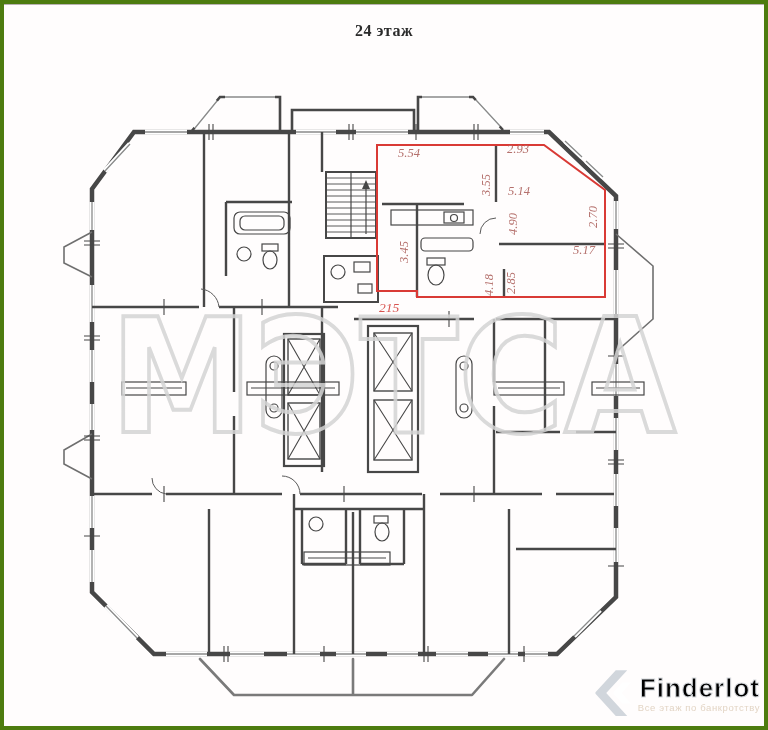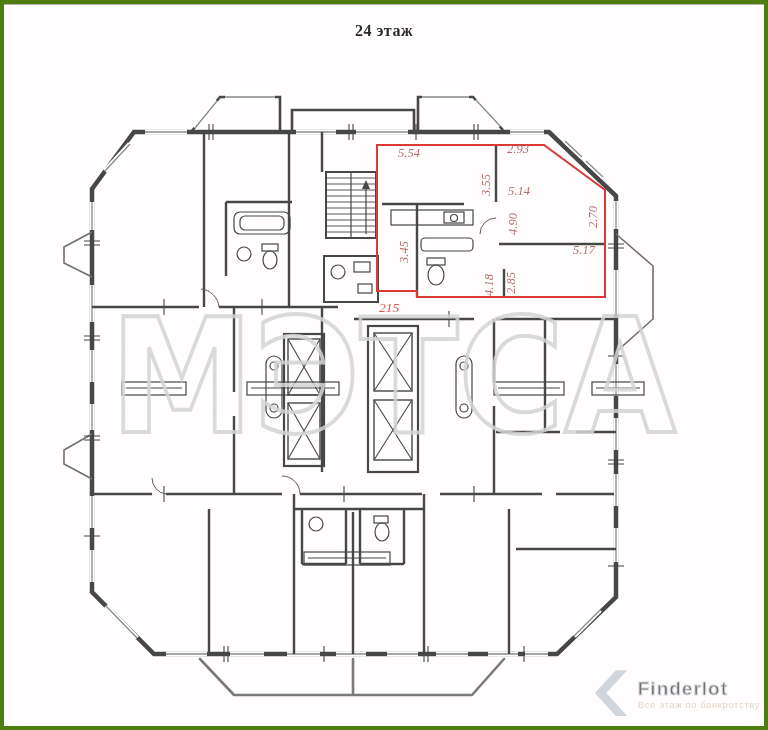--- a/index.html
+++ b/index.html
@@ -21,23 +21,24 @@
     font-weight:bold;font-size:16px;color:#2b2b2b;
     letter-spacing:.5px;
   }
   .logo{
     position:absolute;right:4px;bottom:6px;
     display:flex;align-items:center;gap:6px;
     user-select:none;
   }
   .logo-texts{display:flex;flex-direction:column;line-height:1;}
   .logo-name{
-    font-size:19px;font-weight:bold;color:#737373;
+    font-size:26px;font-weight:bold;color:#000000;
     -webkit-text-stroke:1px #d7dade;
     letter-spacing:1px;
+    text-align:right;
   }
   .logo-tagline{
     margin-top:2px;
     font-size:9.5px;color:#e3d5c5;letter-spacing:.6px;
   }
 </style>
 </head>
 <body>
 
 <div class="page">

